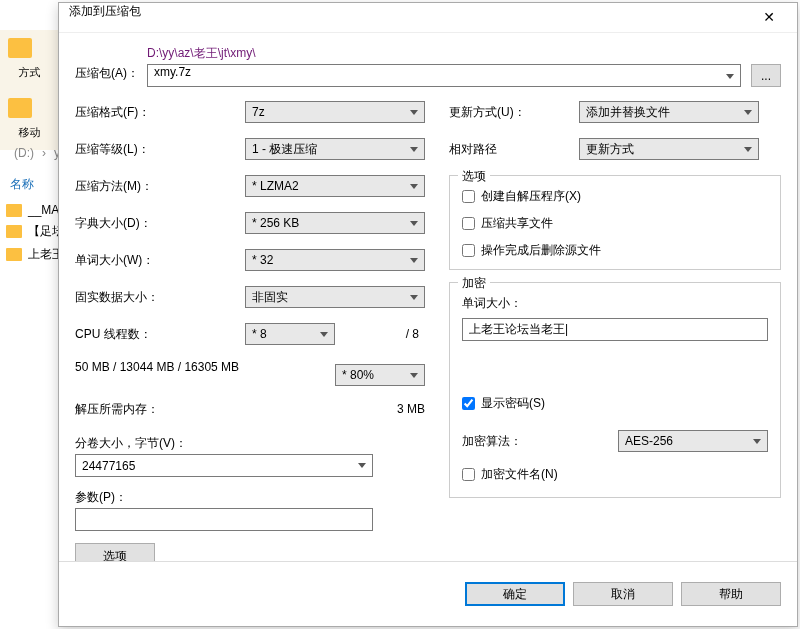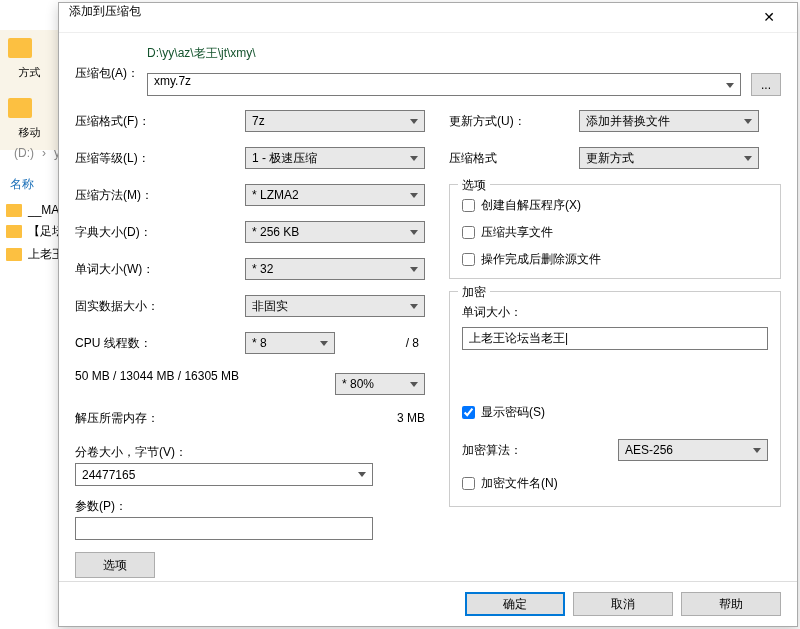--- a/index.html
+++ b/index.html
@@ -18,21 +18,21 @@
     .dialog { position: absolute; left: 58px; top: 2px; width: 740px; height: 625px; background: #fff; border: 1px solid #aaa; box-shadow: 0 4px 12px rgba(0,0,0,.2); display: flex; flex-direction: column; }
     .titlebar { display: flex; justify-content: space-between; height: 30px; padding: 0 8px 0 10px; border-bottom: 1px solid #eee; }
     .titlebar-title { font-size: 12px; }
     .close-btn { width: 40px; height: 28px; display: flex; align-items: center; justify-content: center; font-size: 14px; cursor: default; }
     
     .content { flex: 1; padding: 12px 16px 10px 16px; overflow: hidden; }
     
     .row-archive { display: flex; align-items: flex-start; margin-bottom: 14px; }
     .row-archive .label { width: 72px; padding-top: 20px; }
     .row-archive .field { flex: 1; }
-    .path-text { font-size: 12px; margin-bottom: 11px; color: #14532d; }
+    .path-text { font-size: 12px; margin-bottom: 2px; color: #701a75; }
     .path-box { display: flex; gap: 10px; align-items: center; }
     .combo-input { flex: 1; height: 23px; border: 1px solid #7a7a7a; padding: 0 22px 0 6px; font-size: 12px; background: #fff; position: relative; }
     .combo-input::after { content: ""; position: absolute; right: 6px; top: 9px; border-left: 4px solid transparent; border-right: 4px solid transparent; border-top: 5px solid #555; }
     .browse-btn { width: 30px; height: 23px; background: #e1e1e1; border: 1px solid #adadad; display: flex; align-items: center; justify-content: center; }
     
     .columns { display: flex; gap: 24px; }
     .col { flex: 1; }
     
     .form-row { display: flex; align-items: center; margin-bottom: 15px; min-height: 22px; }
     .form-row .lbl { width: 170px; font-size: 12px; }
@@ -53,21 +53,21 @@
     .text-input-wrap.combo::after { content: ""; position: absolute; right: 7px; top: 9px; border-left: 4px solid transparent; border-right: 4px solid transparent; border-top: 5px solid #555; }
     
     .fieldset { border: 1px solid #ccc; padding: 12px 12px 10px 12px; margin-bottom: 12px; position: relative; }
     .fieldset .legend { position: absolute; top: -8px; left: 8px; background: #fff; padding: 0 4px; font-size: 12px; }
     .checkbox-row { display: flex; align-items: center; margin-bottom: 10px; font-size: 12px; }
     .checkbox-row:last-child { margin-bottom: 0; }
     .checkbox-row input[type=checkbox] { margin-right: 6px; width: 13px; height: 13px; }
     
     .options-btn { width: 80px; height: 26px; background: #e1e1e1; border: 1px solid #adadad; font-size: 12px; display: flex; align-items: center; justify-content: center; margin-top: 6px; }
     
-    .footer { display: flex; justify-content: flex-end; gap: 8px; padding: 10px 16px; border-top: 1px solid #ddd; }
+    .footer { display: flex; justify-content: flex-end; gap: 8px; padding: 20px 16px; border-top: 1px solid #ddd; }
     .btn { width: 100px; height: 24px; background: #e1e1e1; border: 1px solid #adadad; font-size: 12px; display: flex; align-items: center; justify-content: center; }
     .btn.primary { border: 2px solid #0078d7; }
     
     .form-row-r { display: flex; align-items: center; margin-bottom: 15px; }
     .form-row-r .lbl { width: 130px; font-size: 12px; }
     .form-row-r .select { width: 180px; }
     .enc-select-row { display: flex; align-items: center; margin-top: 18px; margin-bottom: 14px; }
     .enc-select-row .lbl { flex: 1; }
     .enc-select-row .select { width: 150px; }
     .password-input { width: 100%; height: 23px; border: 1px solid #7a7a7a; padding: 0 6px; font-size: 12px; margin-top: 4px; }
@@ -198,21 +198,21 @@
 
         <div class="options-btn">选项</div>
       </div>
 
       <div class="col">
         <div class="form-row-r">
           <div class="lbl">更新方式(U)：</div>
           <div class="select">添加并替换文件</div>
         </div>
         <div class="form-row-r">
-          <div class="lbl">压缩格式</div>
+          <div class="lbl">相对路径</div>
           <div class="select">更新方式</div>
         </div>
 
         <div class="fieldset">
           <div class="legend">选项</div>
           <label class="checkbox-row">
             <input type="checkbox" style="">
             <span>创建自解压程序(X)</span>
           </label>
           <label class="checkbox-row">

